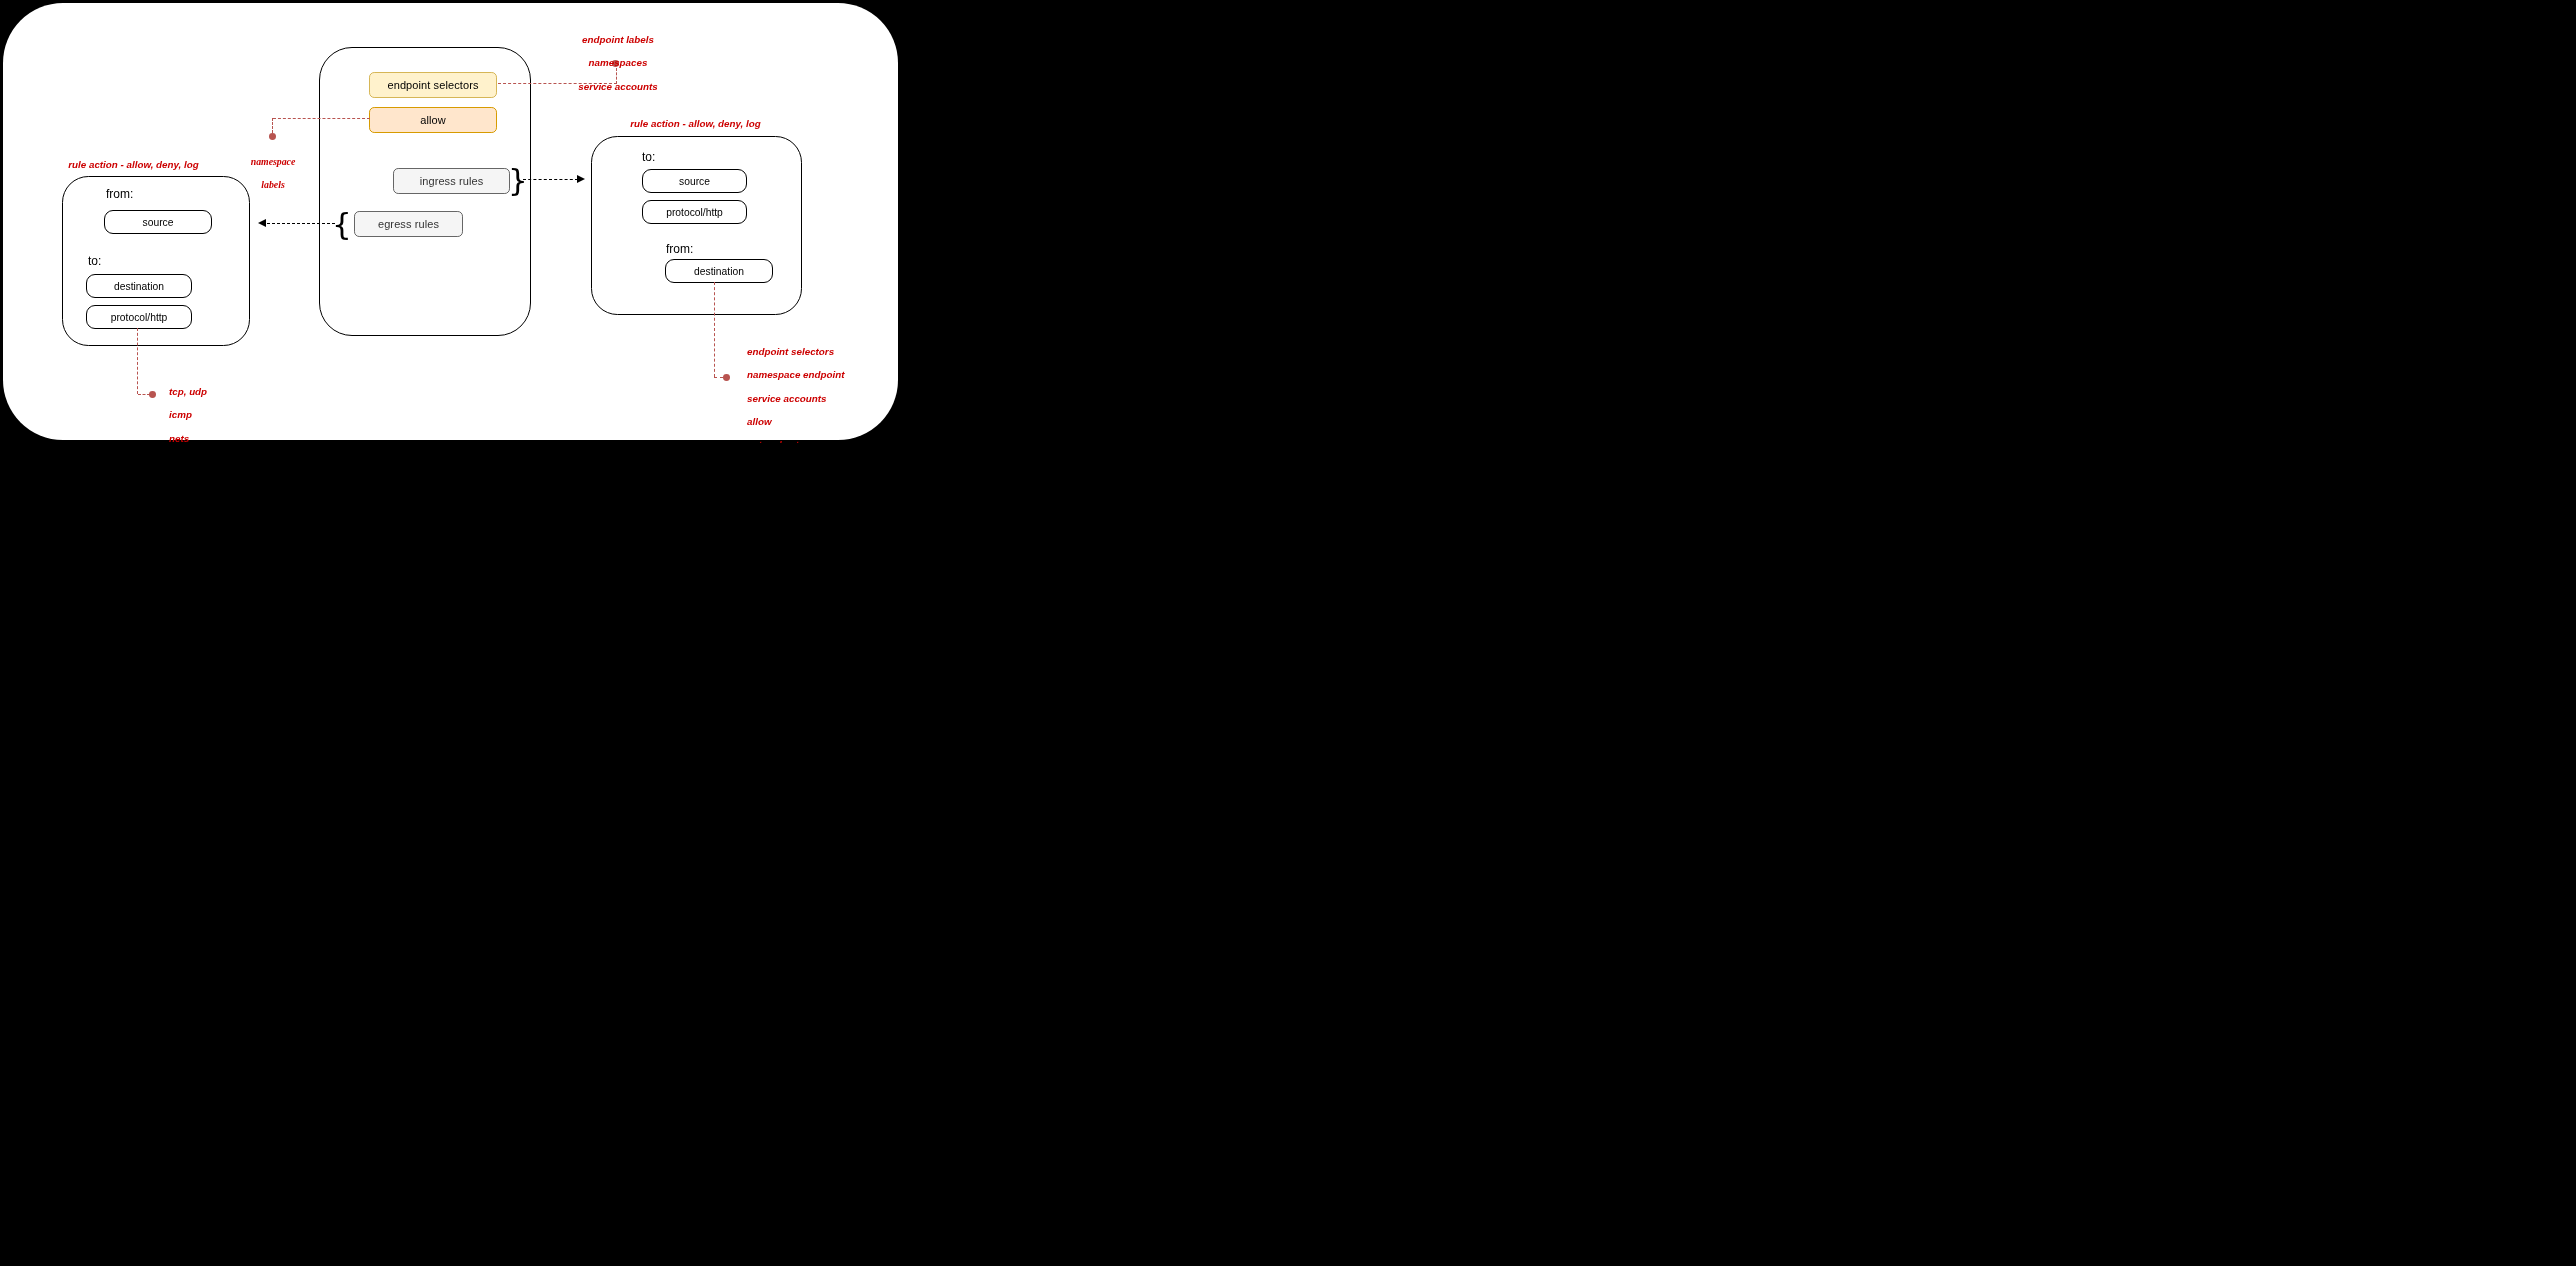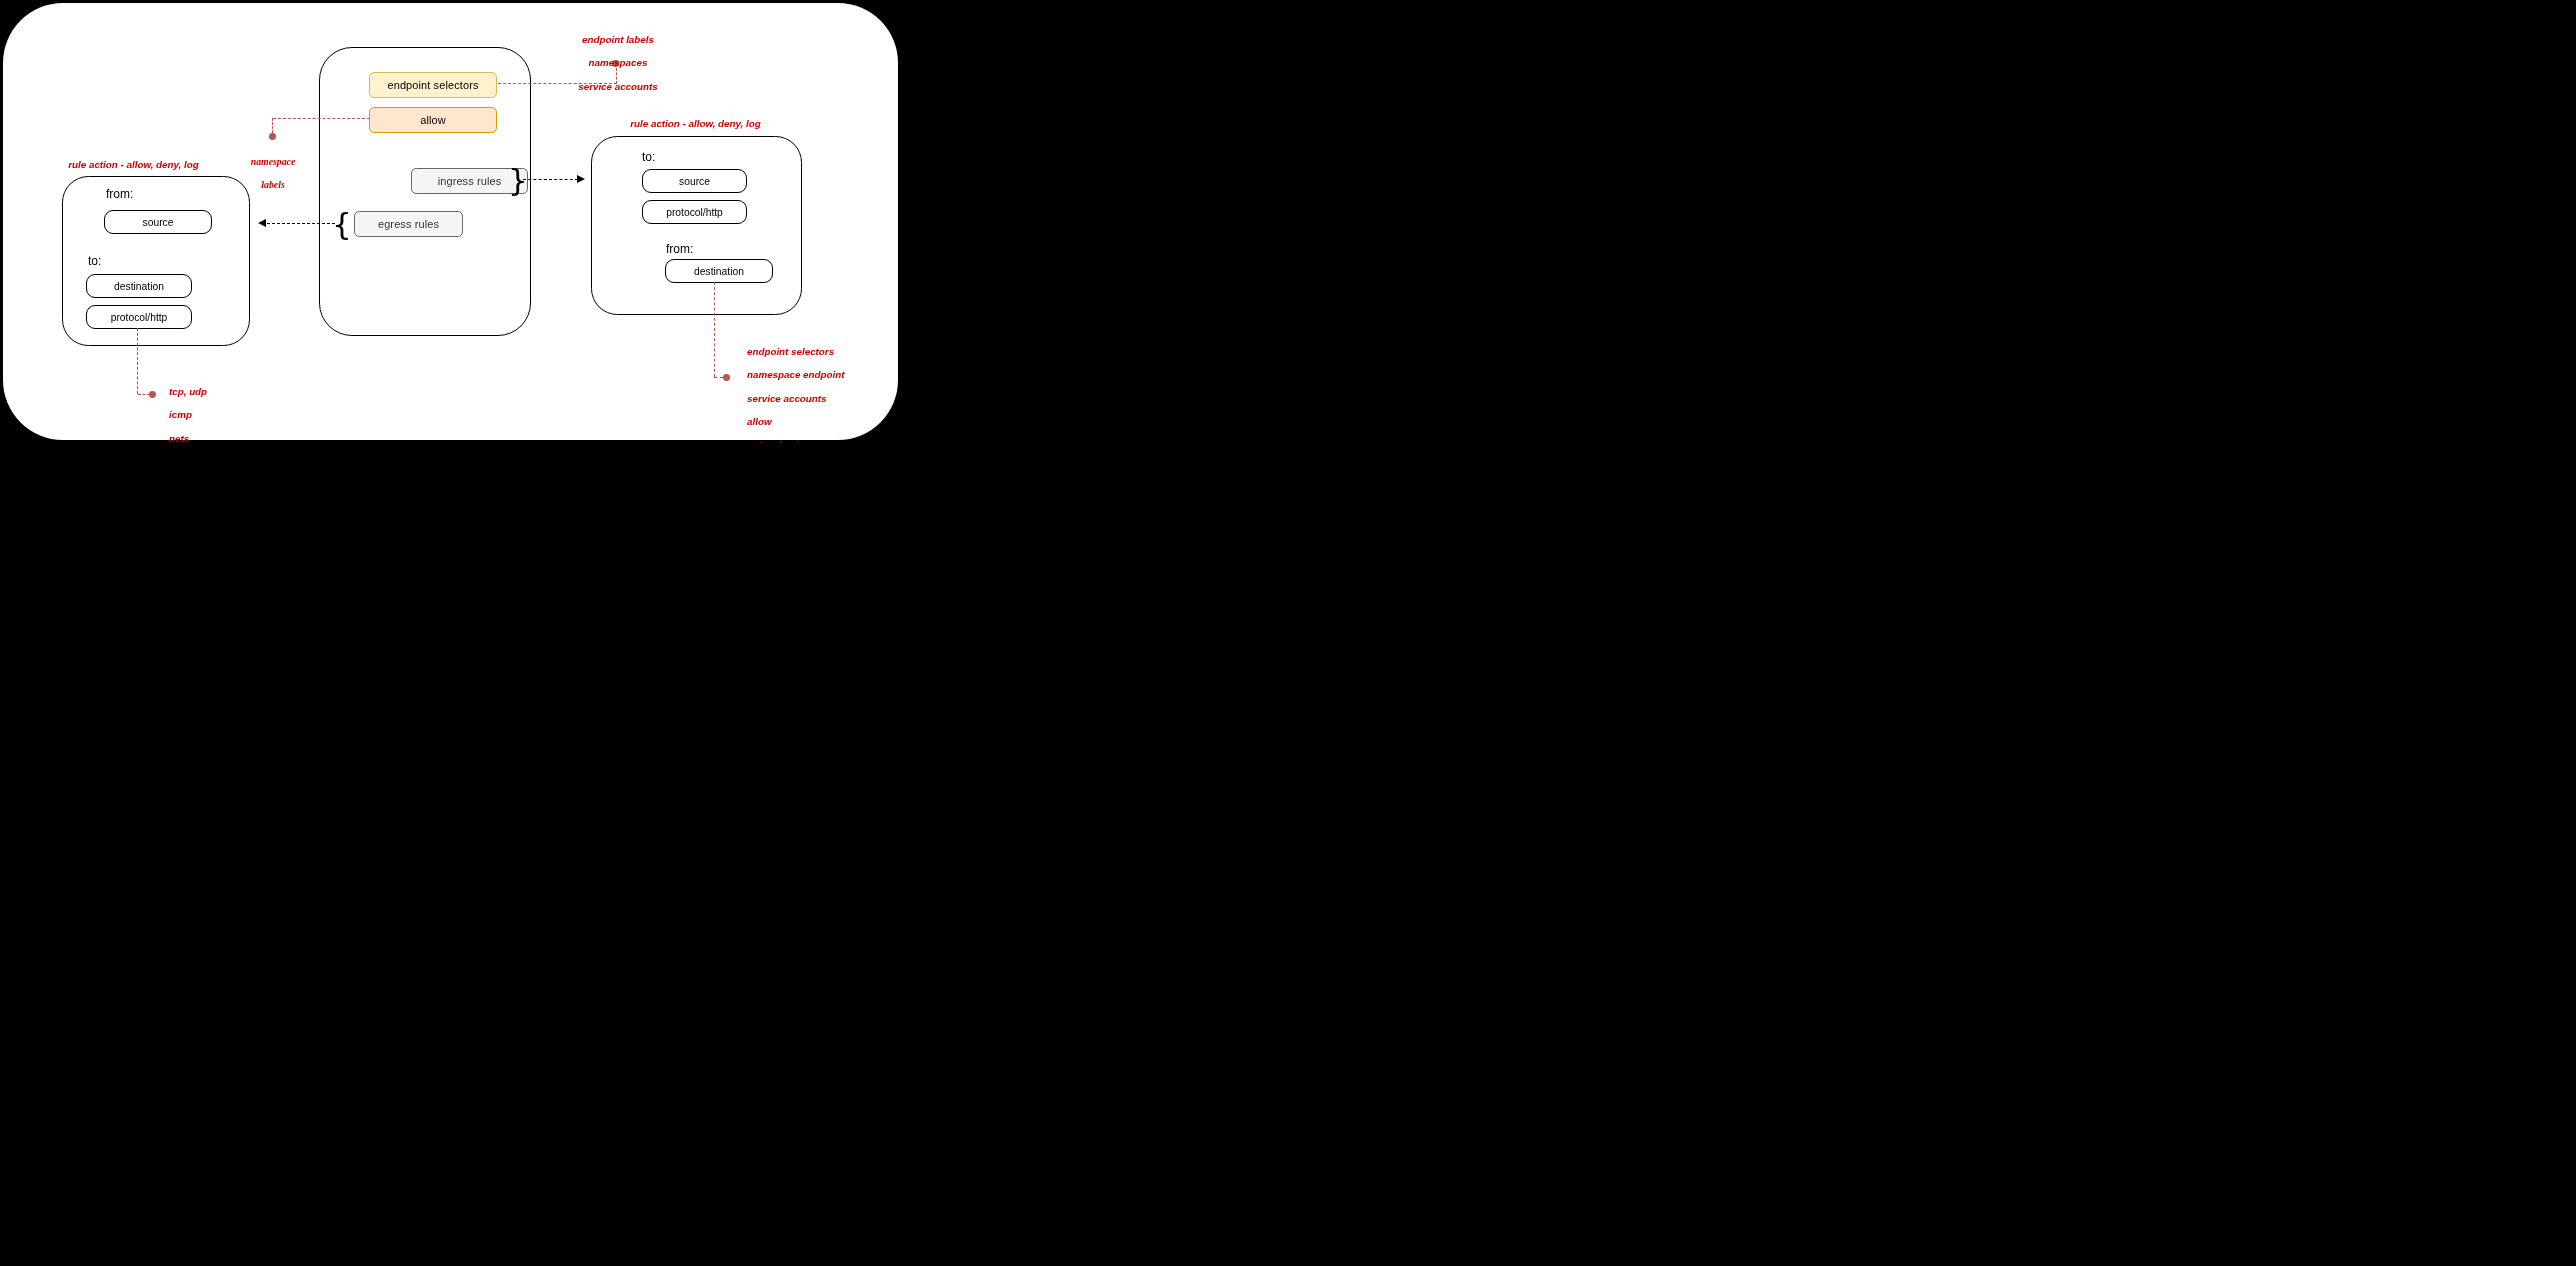--- a/index.html
+++ b/index.html
@@ -57,21 +57,21 @@
   <div class="container-box central" style="left:319px;top:47px;width:210px;height:287px;"></div>
 
   <div class="chip yellow" style="left:369px;top:72px;width:126px;height:24px;">
     <span>endpoint selectors</span>
   </div>
 
   <div class="chip orange" style="left:369px;top:107px;width:126px;height:23.6px;">
     <span>allow</span>
   </div>
 
-  <div class="chip gray" style="left:393px;top:168px;width:115px;height:24px;margin-left:18px;">
+  <div class="chip gray" style="left:393px;top:168px;width:115px;height:24px;">
     <span>ingress rules</span>
   </div>
 
   <div class="chip gray" style="left:354px;top:211px;width:107px;height:24px;">
     <span>egress rules</span>
   </div>
 
   <div class="brace" style="left:508px;top:166px;width:17px;height:29px;text-align:center;">}</div>
   <div class="brace" style="left:332px;top:210px;width:17px;height:29px;text-align:center;">{</div>
 

